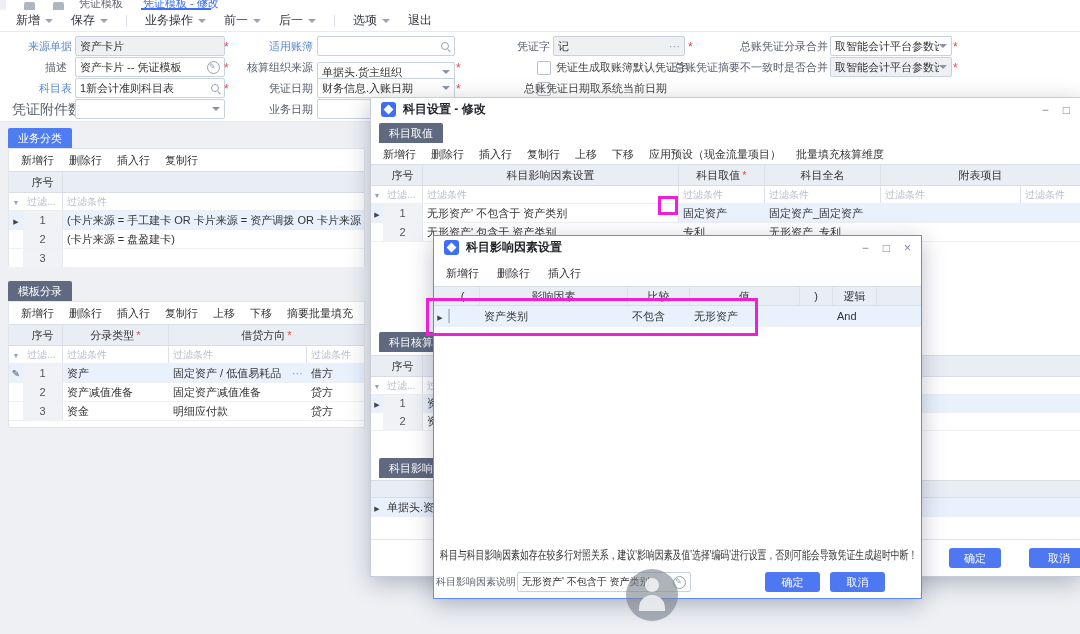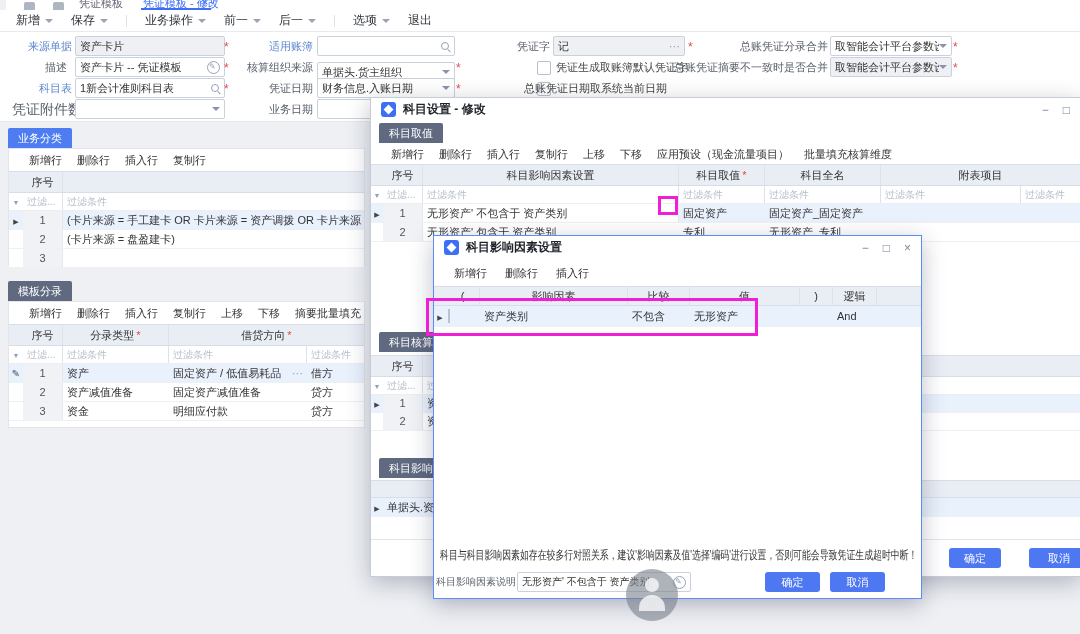--- a/index.html
+++ b/index.html
@@ -34,21 +34,21 @@
 .loc{width:11px;height:11px;border:1px solid #98a2b3;border-radius:50%;margin-left:auto;flex:none;position:relative}
 .loc::after{content:"✎";position:absolute;left:1px;top:-1px;font-size:8px;color:#98a2b3;line-height:11px}
 .more{margin-left:auto;color:#98a2b3;flex:none}
 .more::after{content:"⋯"}
 .selcaret{margin-left:auto;flex:none;width:0;height:0;border-left:4px solid transparent;border-right:4px solid transparent;border-top:4px solid #8a94a6}
 
 .panel-tab{position:absolute;height:20px;padding:0 10px;font-size:11px;line-height:20px;color:#fff;border-radius:2px 2px 0 0;white-space:nowrap;z-index:2}
 .blue-tab{background:#4e7df2}
 .dark-tab{background:#5f6980}
 .panel{position:absolute;background:#fff;border:1px solid #e2e6ec;box-sizing:border-box;z-index:1}
-.p-toolbar{display:flex;gap:15px;padding:4px 12px 3px 20px;font-size:11px;color:#333;white-space:nowrap}
+.p-toolbar{display:flex;gap:15px;padding:4px 12px 3px 12px;font-size:11px;color:#333;white-space:nowrap}
 .t-head{display:flex;background:#e9edf4;border-top:1px solid #d8dde6;border-bottom:1px solid #d8dde6;height:20px;line-height:20px;color:#333}
 .t-filter{display:flex;height:17px;line-height:17px;font-size:10px;color:#b7bdc9;border-bottom:1px solid #eceef2;background:#fff}
 .t-row{display:flex;height:18px;line-height:18px;border-bottom:1px solid #eef0f3;background:#fff}
 .t-row.sel{background:#e9f1fd}
 .cell{padding:0 4px;overflow:hidden;white-space:nowrap;box-sizing:border-box;flex:none}
 .cell.ctr{text-align:center}
 .br{border-right:1px solid #dde1e9}
 .seqcell{background:#f1f2f5;color:#555;border-right:1px solid #e4e7ed}
 .gut{width:14px;flex:none;text-align:center;padding:0;overflow:hidden}
 .funnel::after{content:"▼";font-size:7px;color:#8fa0c0}

